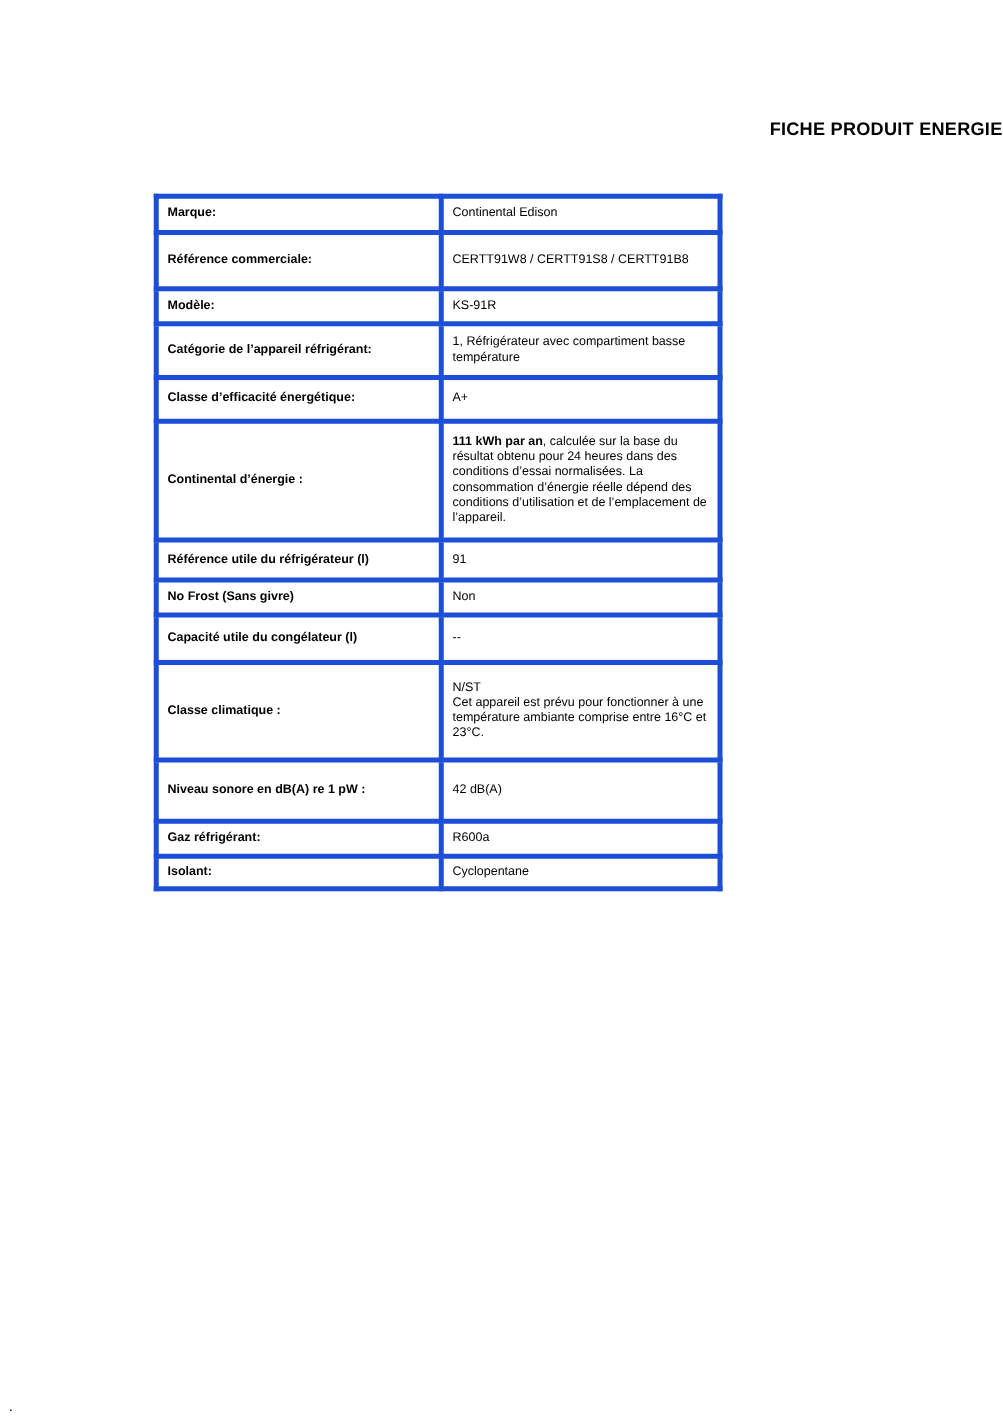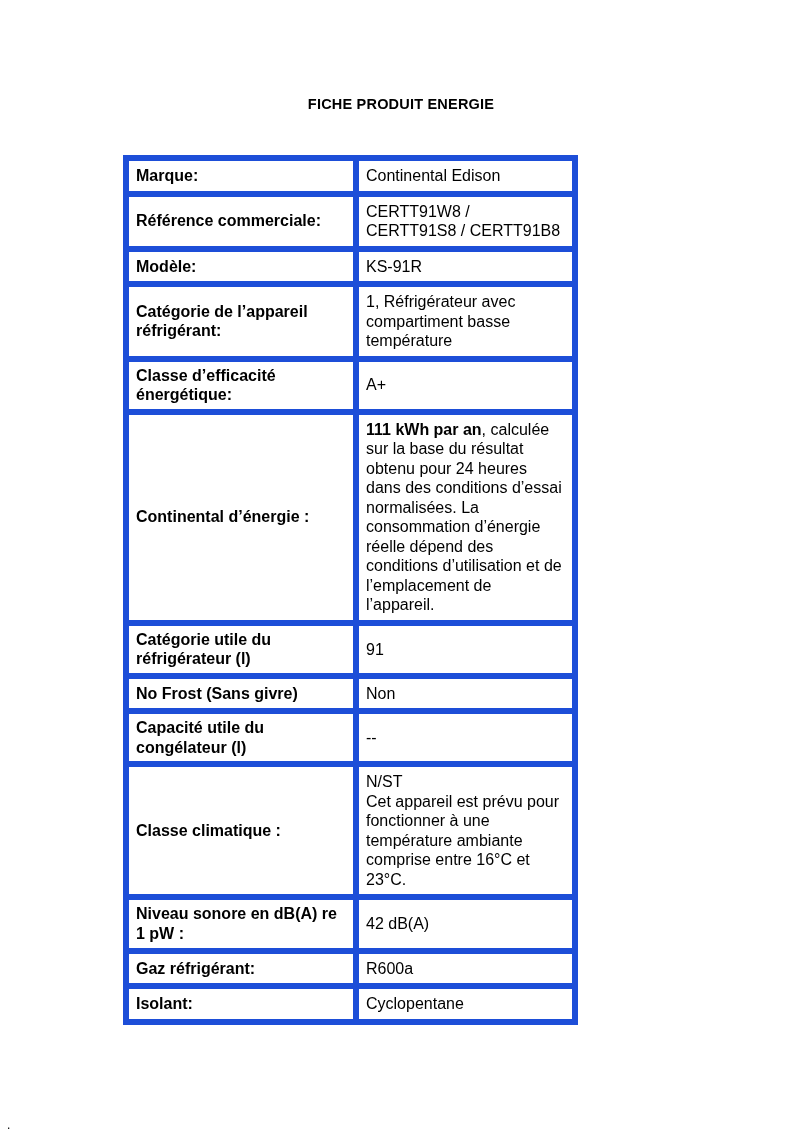--- a/index.html
+++ b/index.html
@@ -13,36 +13,36 @@
     position: relative;
     font-family: "Liberation Sans", sans-serif;
     color: #000000;
     overflow: hidden;
   }
   .doc-title {
     position: absolute;
     top: 96px;
     left: 0;
     width: 100%;
-    text-align: center;
+    text-align: right;
     font-weight: bold;
     font-size: 14.5px;
     letter-spacing: 0.2px;
   }
   table.fiche-table {
     position: absolute;
     top: 155px;
     left: 123px;
     width: 455px;
     border-collapse: collapse;
     table-layout: fixed;
   }
   table.fiche-table td {
-    border: 6px solid #1d4ed8;
-    font-size: 16px;
+    border: 4px solid #1d4ed8;
+    font-size: 10px;
     line-height: 1.22;
     vertical-align: middle;
     overflow: hidden;
   }
   td.label-cell {
     width: 209px;
     font-weight: bold;
     padding: 4px 8px 4px 7px;
   }
   td.value-cell {
@@ -84,21 +84,21 @@
     </tr>
     <tr style="height:35px">
       <td class="label-cell">Classe d’efficacité énergétique:</td>
       <td class="value-cell">A+</td>
     </tr>
     <tr style="height:95px">
       <td class="label-cell">Continental d’énergie :</td>
       <td class="value-cell"><span class="bold-inline">111 kWh par an</span><span>, calculée sur la base du résultat obtenu pour 24 heures dans des conditions d’essai normalisées. La consommation d’énergie réelle dépend des conditions d’utilisation et de l’emplacement de l’appareil.</span></td>
     </tr>
     <tr style="height:32px">
-      <td class="label-cell">Catégorie utile du réfrigérateur (l)</td>
+      <td class="label-cell">Référence utile du réfrigérateur (l)</td>
       <td class="value-cell">91</td>
     </tr>
     <tr style="height:28px">
       <td class="label-cell">No Frost (Sans givre)</td>
       <td class="value-cell">Non</td>
     </tr>
     <tr style="height:38px">
       <td class="label-cell">Capacité utile du congélateur (l)</td>
       <td class="value-cell">--</td>
     </tr>

